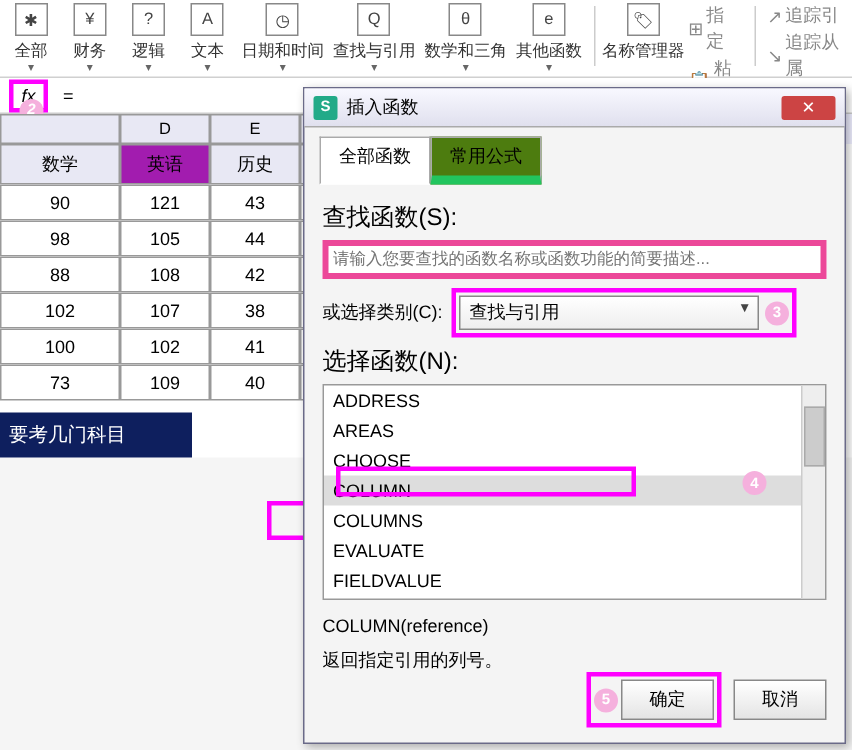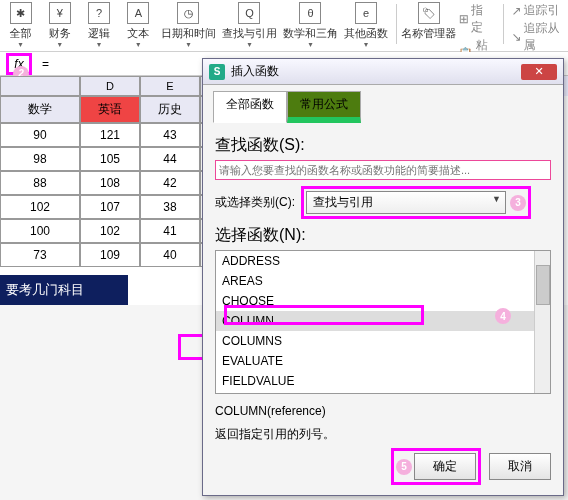--- a/index.html
+++ b/index.html
@@ -27,21 +27,21 @@
 .titlebar{background:linear-gradient(#f8f8ff,#e0e0ee);height:26px;display:flex;align-items:center;padding:0 6px;justify-content:space-between;border-bottom:1px solid #aaa}
 .tleft{display:flex;align-items:center;gap:6px}
 .tico{width:16px;height:16px;background:#2a8;color:#fff;display:flex;align-items:center;justify-content:center;font-size:10px;font-weight:bold;border-radius:2px}
 .closex{width:36px;height:16px;background:#c44;color:#fff;display:flex;align-items:center;justify-content:center;font-size:11px;cursor:pointer;border-radius:2px}
 .tabs{display:flex;padding:6px 10px 0;gap:0}
 .tab{padding:4px 12px;border:1px solid #aaa;background:#fff;font-size:12px;cursor:pointer}
 .tab.inactive{background:#4d7c0f;border-bottom:6px solid #22c55e}
 .tab.active{border-bottom:1px solid #fff}
 .dbody{padding:8px 12px}
 .lbl{font-size:16px;margin:4px 0}
-.sinput{width:100%;border:1px solid #ec4899;padding:3px;color:#999;font-size:11px}
+.sinput{width:100%;border:4px solid #ec4899;padding:3px;color:#999;font-size:11px}
 .catrow{display:flex;align-items:center;gap:6px;margin:6px 0;position:relative}
 .catbox{border:3px solid #f0f;padding:2px;display:flex;align-items:center;gap:4px;position:relative}
 .select{border:1px solid #888;padding:2px 18px 2px 6px;background:linear-gradient(#fff,#eee);font-size:12px;width:200px;position:relative}
 .select:after{content:"▼";position:absolute;right:4px;font-size:9px;color:#444}
 .flist{border:1px solid #999;background:#fff;height:144px;overflow:hidden;position:relative;margin-top:2px}
 .fitem{padding:3px 6px;font-size:12px;cursor:pointer}
 .fitem.sel{background:#ddd}
 .colbox{border:3px solid #f0f;position:absolute;left:8px;top:54px;width:200px;height:20px}
 .scrollbar{position:absolute;right:0;top:0;width:16px;height:100%;background:#eee;border-left:1px solid #ccc}
 .thumb{position:absolute;top:14px;width:14px;left:1px;height:40px;background:#ccc;border:1px solid #aaa}
@@ -133,21 +133,21 @@
 
 <div class="sheet">
   <div class="hdr">
     <div class="hcell c0"></div>
     <div class="hcell c1">D</div>
     <div class="hcell c2">E</div>
     <div class="hcell c3"></div>
   </div>
   <div class="row">
     <div class="cell c0" style="background:#e8e8f4">数学</div>
-    <div class="cell c1" style="background:#ef4444">英语</div>
+    <div class="cell c1" style="background:#a21caf">英语</div>
     <div class="cell c2" style="background:#e8e8f4">历史</div>
     <div class="cell c3" style="background:#e8e8f4">政</div>
   </div>
   <div class="row">
       <div class="cell c0">90</div>
       <div class="cell c1">121</div>
       <div class="cell c2">43</div>
       <div class="cell c3"></div>
     </div>
   <div class="row">

